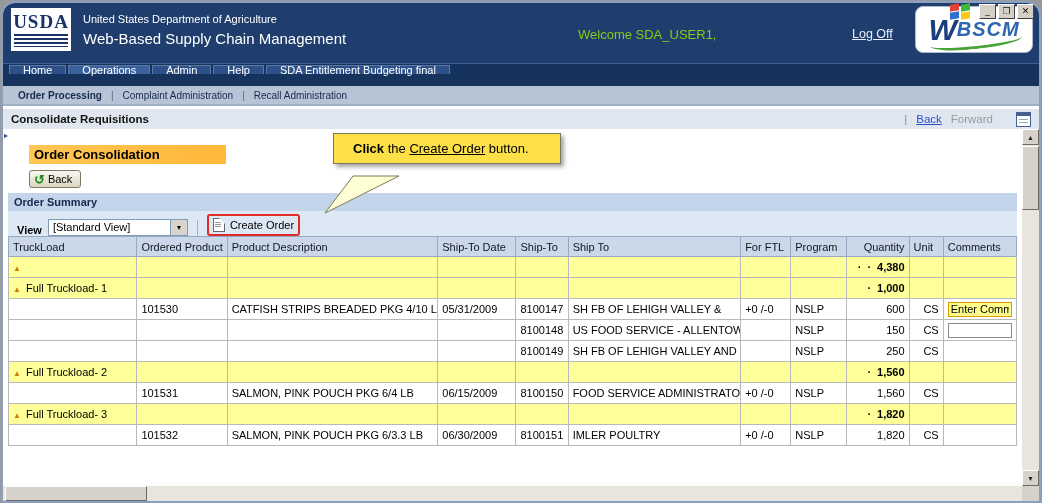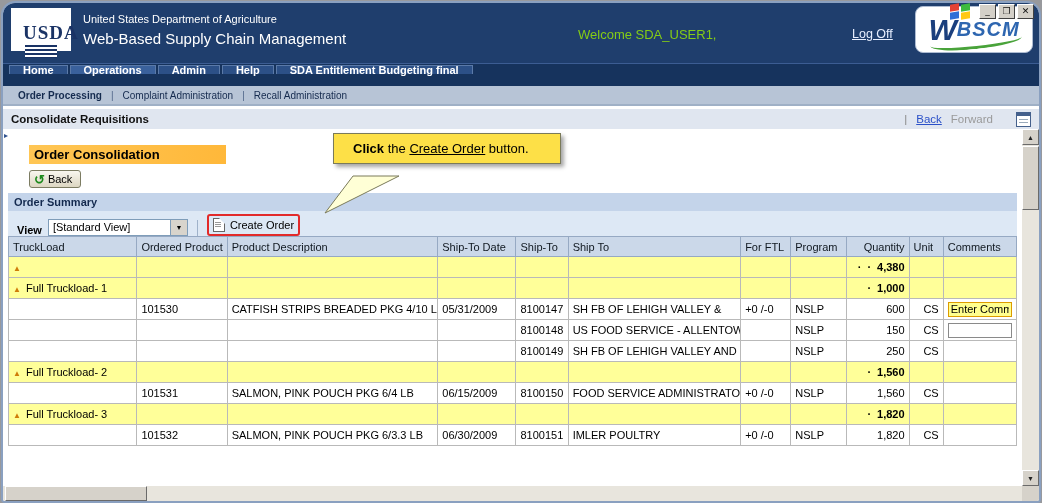--- a/index.html
+++ b/index.html
@@ -12,35 +12,35 @@
   .winflag{width:22px;height:17px;position:relative;margin-right:5px}
   .winflag i{position:absolute;width:9px;height:7px;transform:skewY(-8deg)}
   .wf-r{left:0;top:1px;background:#e34234}
   .wf-g{left:11px;top:1px;background:#3dbb3d}
   .wf-b{left:0;top:9px;background:#2f6fd6}
   .wf-y{left:11px;top:9px;background:#ffc814}
   .ctl-btn{width:17px;height:15px;background:#d4d0c8;border:1px solid;border-color:#fff #404040 #404040 #fff;font-size:9px;line-height:12px;text-align:center;cursor:pointer;color:#111;box-sizing:border-box;font-family:"DejaVu Sans",sans-serif}
 
   
   .masthead{position:relative;height:60px;background:#1f3e6d}
-  .usda-logo{position:absolute;left:8px;top:5px;width:60px;height:43px;background:#fff;padding:12px;box-sizing:border-box}
+  .usda-logo{position:absolute;left:8px;top:5px;width:60px;height:43px;background:#fff;padding:1px;box-sizing:border-box}
   .usda-word{font-family:"Liberation Serif",serif;font-weight:bold;font-size:19px;color:#1a3365;line-height:25px;text-align:center;letter-spacing:1px}
   .usda-stripes{height:13px;margin:0 2px;background:repeating-linear-gradient(#1a3365 0 2px,#fff 2px 4px)}
   .mast-agency{position:absolute;left:80px;top:10px;font-size:11px;color:#fff}
   .mast-title{position:absolute;left:80px;top:27px;font-size:15px;color:#fff}
   .mast-welcome{position:absolute;left:575px;top:24px;font-size:13px;color:#84cc16}
   .mast-logoff{position:absolute;left:849px;top:24px;font-size:12.5px;color:#e8efff;text-decoration:underline;cursor:pointer}
   .wbscm{position:absolute;right:6px;top:3px;width:118px;height:47px;background:#fff;border-radius:8px;border:1px solid #aebcd2;display:flex;align-items:center;justify-content:center;overflow:hidden;box-sizing:border-box}
   .wbscm .w{font-size:30px;font-weight:bold;font-style:italic;color:#1b3f7d;line-height:1}
   .wbscm .rest{font-size:20px;font-weight:bold;font-style:italic;color:#2e66b0;letter-spacing:1px}
   .wbscm .swoosh{position:absolute;left:14px;right:10px;top:27px;height:12px;border-bottom:3px solid #49a33a;border-radius:50%;transform:rotate(-6deg)}
 
   
   .tabbar{height:23px;background:#16335d;display:flex;padding-left:6px;border-top:1px solid #3c5d93;box-sizing:border-box}
-  .tab{display:flex;align-items:center;padding:0 13px;margin:1px 2px 12px 0;font-size:11px;font-weight:bold;color:#fff;background:#2c5087;border:1px solid #5b7aa8;border-bottom:none;cursor:pointer;white-space:nowrap}
+  .tab{display:flex;align-items:center;padding:0 13px;margin:1px 2px 12px 0;font-size:11px;font-weight:normal;color:#fff;background:#2c5087;border:1px solid #5b7aa8;border-bottom:none;cursor:pointer;white-space:nowrap}
   .tab.active{background:#3a619c}
 
   
   .subnav{height:20px;background:#b7c4d6;display:flex;align-items:center;font-size:10px;color:#142a4e;border-bottom:2px solid #9fb0c6;box-sizing:border-box;padding-left:6px}
   .subnav .itm{padding:0 9px;cursor:pointer;white-space:nowrap}
   .subnav .itm.active{font-weight:bold}
   .subnav .pipe{color:#51678a}
 
   
   .crumbbar{height:20px;background:#e0e6f0;margin-top:3px;display:flex;align-items:center;font-size:11.5px;padding:0 8px}

